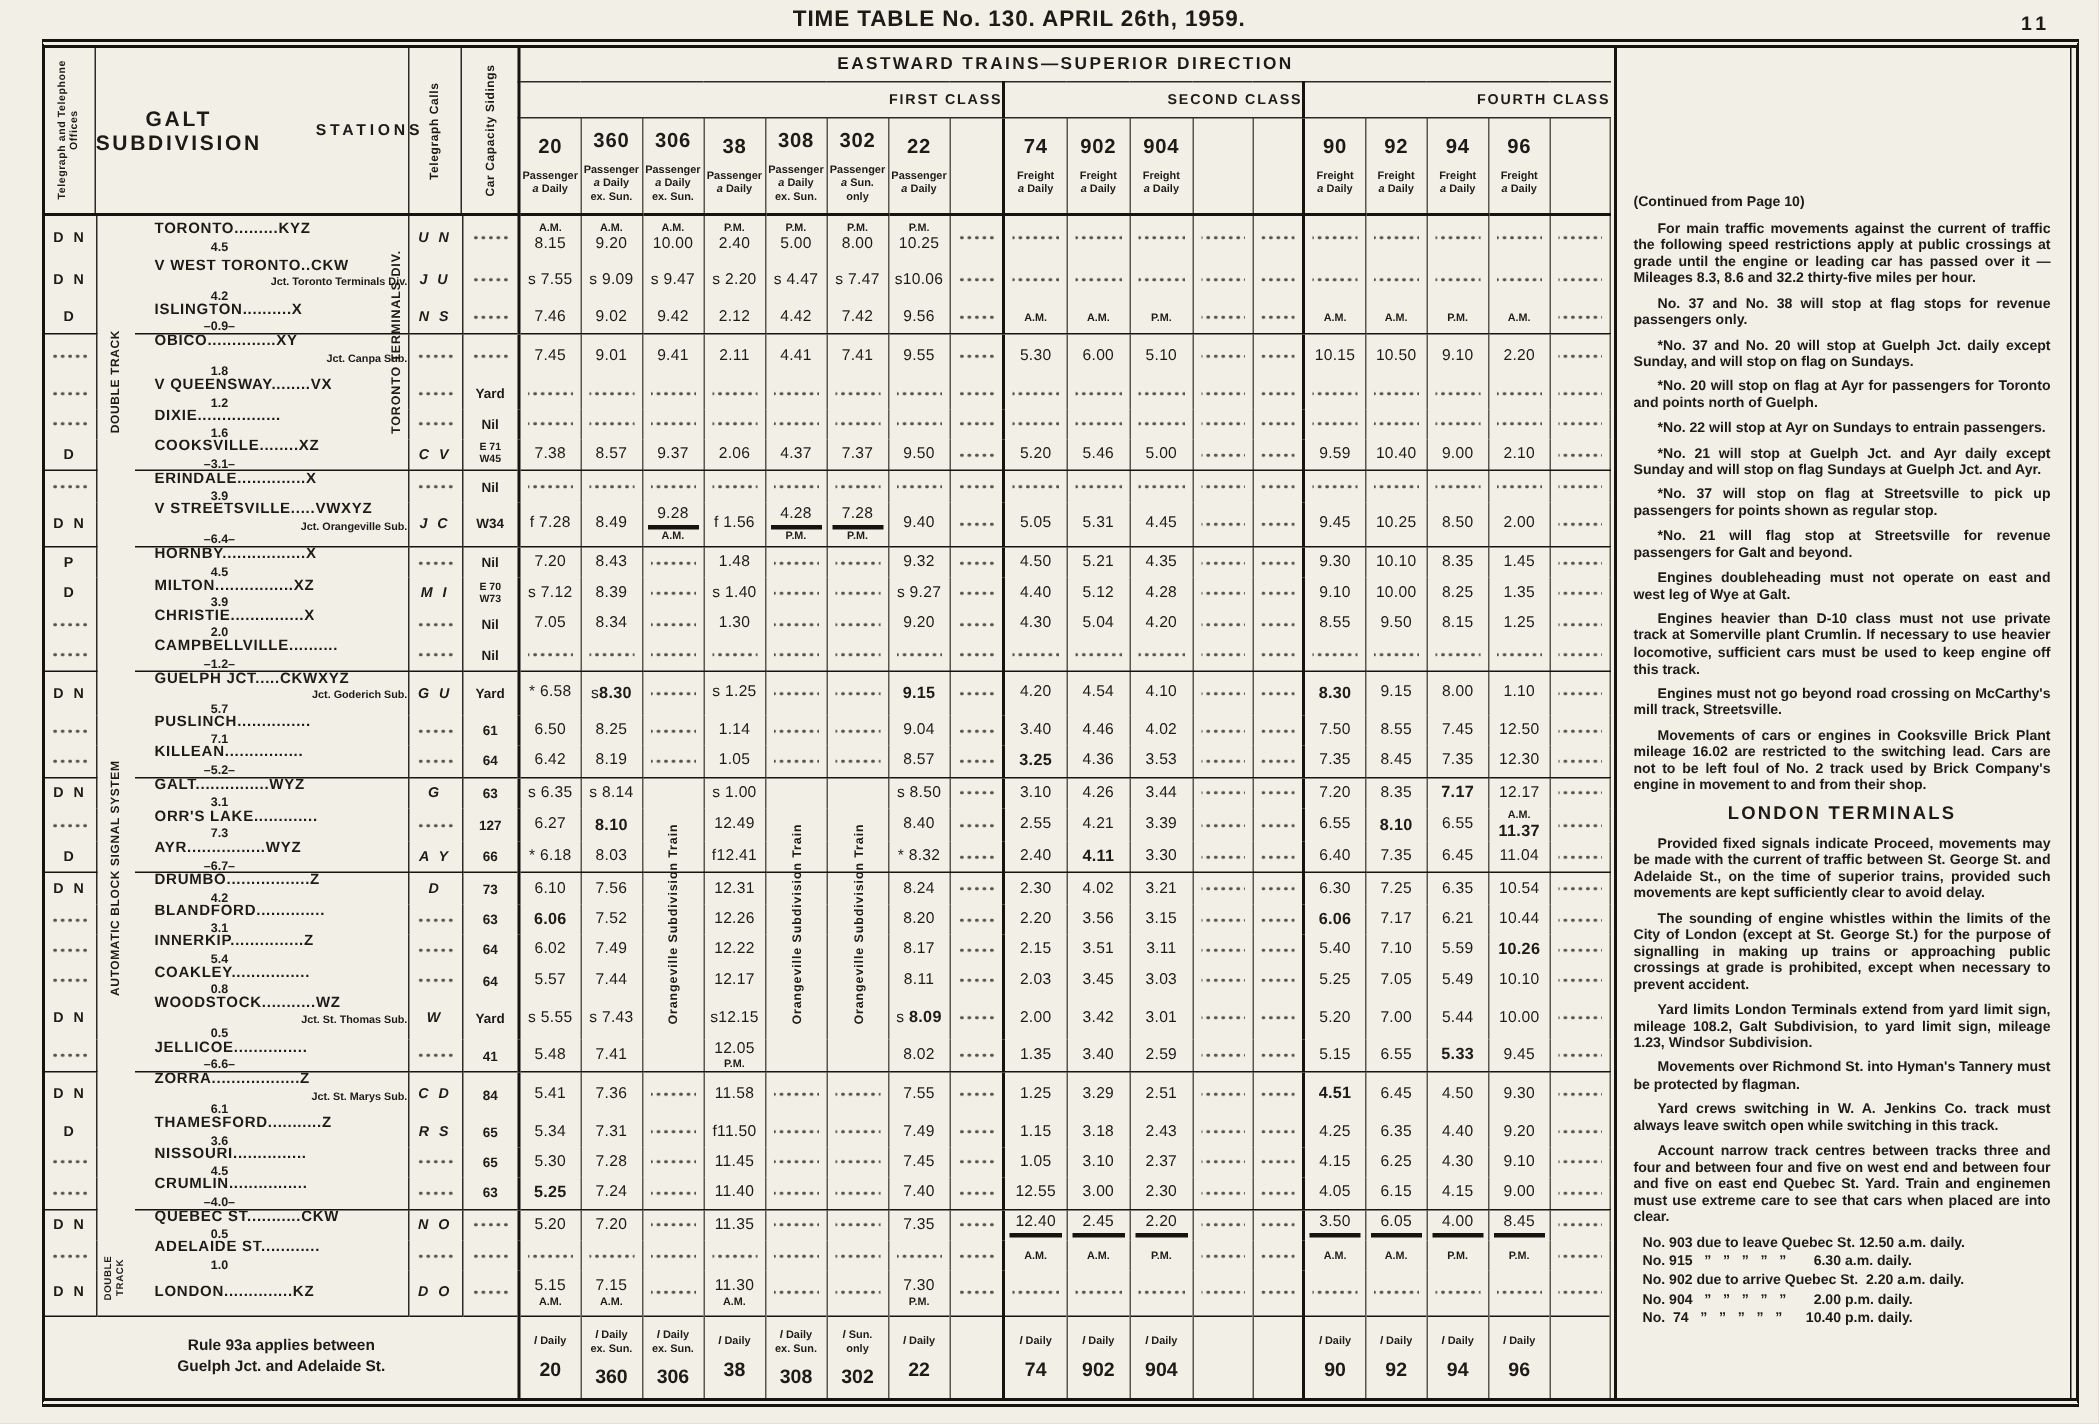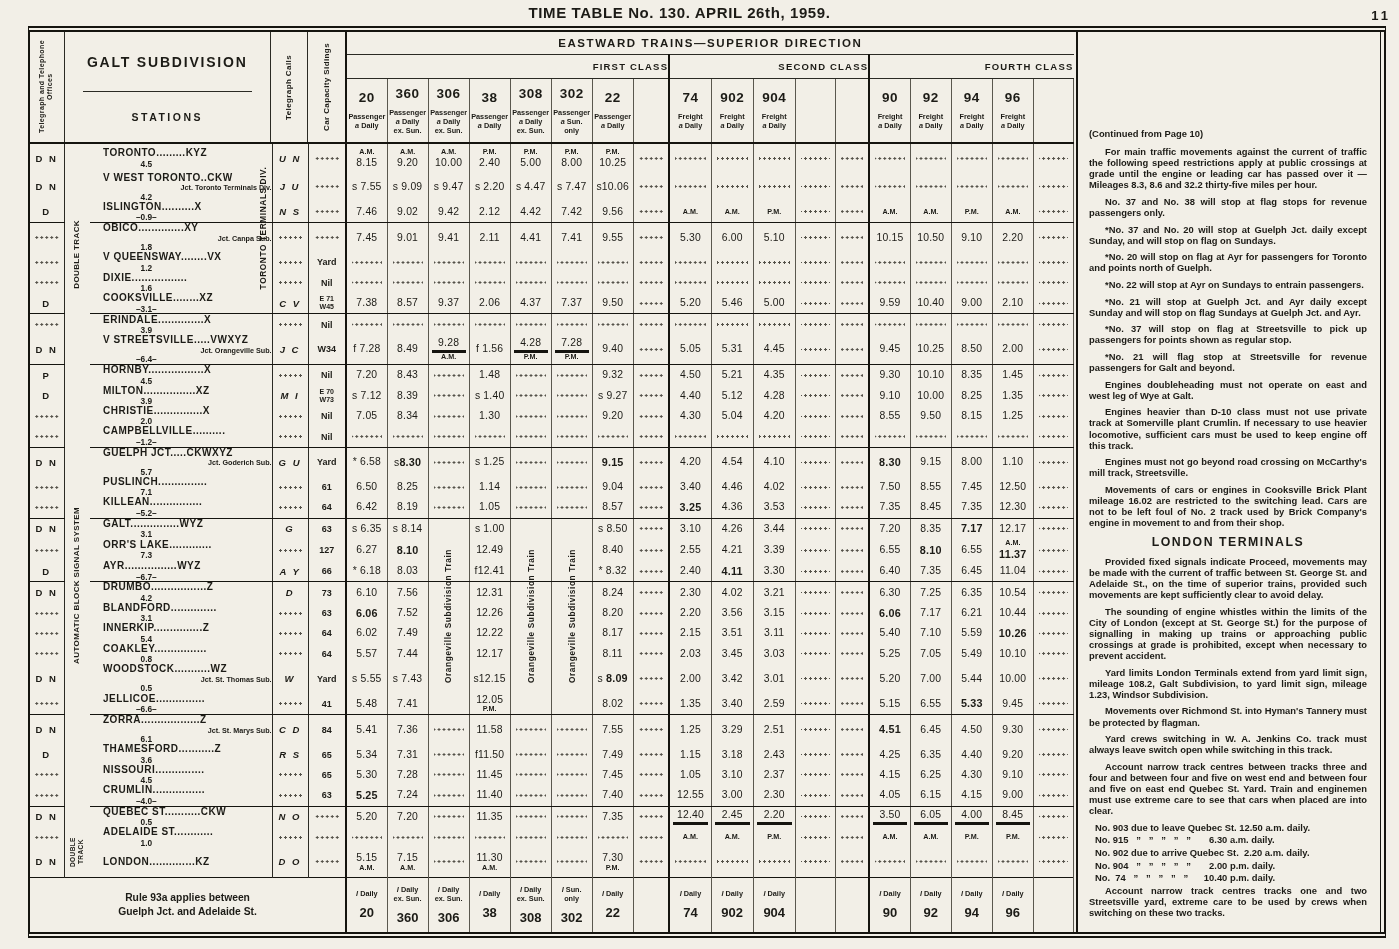--- a/index.html
+++ b/index.html
@@ -1,34 +1,34 @@
 <!DOCTYPE html>
 <html><head>
 <meta charset="utf-8">
 <style>
   html,body{margin:0;padding:0;background:#d8d4ca;}
   .paper{position:relative;width:1399px;height:949px;background:#f2efe7;font-family:"Liberation Sans",sans-serif;color:#1c1b16;overflow:hidden;}
   .title{position:absolute;top:4px;left:0;right:40px;text-align:center;font-size:15px;font-weight:700;letter-spacing:.6px;}
-  .pagenum{position:absolute;top:8px;right:8px;font-size:13px;font-weight:700;letter-spacing:3px;text-align:right;}
+  .pagenum{position:absolute;top:8px;right:32px;font-size:13px;font-weight:700;letter-spacing:3px;text-align:right;}
   .outer{position:absolute;left:28px;top:26px;width:1358px;height:912px;box-sizing:border-box;border:2px solid #15140f;border-top:6px double #15140f;border-bottom:6px double #15140f;display:flex;background:#f2efe7;overflow:hidden;}
   .twrap{position:relative;flex:0 0 1046px;height:100%;}
   table.ttable{border-collapse:collapse;table-layout:fixed;width:1044px;height:100%;}
   .ttable th,.ttable td{padding:0;vertical-align:middle;box-sizing:border-box;}
   
   .banner{border-left:2.5px solid #15140f;border-bottom:1.4px solid #2b2a24;font-size:11.5px;font-weight:700;letter-spacing:1.6px;text-align:center;height:22px;}
   .cls{border-left:2.5px solid #15140f;border-bottom:1.2px solid #2b2a24;font-size:9.5px;font-weight:700;letter-spacing:1.2px;text-align:right;height:24px;}
   .hc{border-right:1px solid #5a574e;border-bottom:2px solid #15140f;height:64px;vertical-align:middle;}
   .hc.gs{border-left:2.5px solid #15140f;}
   .tnum{font-size:13.5px;font-weight:700;text-align:center;letter-spacing:.5px;}
   .ttype{margin-top:7px;}
   .ttype div{font-size:7.3px;font-weight:700;text-align:center;line-height:1.25;}
   .leftblock{border-right:2.5px solid #15140f;border-bottom:2px solid #15140f;}
   .lb{display:flex;height:110px;}
   .lb-off{width:34px;border-right:1.2px solid #2b2a24;display:flex;}
-  .lb-galt{width:208px;border-right:1.2px solid #2b2a24;display:flex;flex-direction:column;}
+  .lb-galt{width:208px;border-right:1.2px solid #2b2a24;display:flex;}
   .lb-sub{flex:1.2;display:flex;align-items:center;justify-content:center;font-size:14px;font-weight:700;letter-spacing:1.8px;}
   .lb-line{border-top:1.2px solid #2b2a24;margin:0 18px;}
   .lb-stations{flex:1;display:flex;align-items:center;justify-content:center;font-size:10.5px;font-weight:700;letter-spacing:2.5px;}
   .lb-calls{width:36px;border-right:1.2px solid #2b2a24;display:flex;}
   .lb-sid{width:38px;display:flex;}
   .vlab{writing-mode:vertical-rl;transform:rotate(180deg);font-size:8px;font-weight:700;letter-spacing:.4px;line-height:1.2;margin:auto;white-space:nowrap;}
   .lb-off .vlab{font-size:7px;white-space:normal;height:96px;text-align:center;}
   .vlab.sm{font-size:6.5px;white-space:normal;height:34px;text-align:center;}
   
   tr.r{height:20px;} tr.rs{height:29px;}
@@ -2413,17 +2413,16 @@
           <p class="n-p">The sounding of engine whistles within the limits of the City of London (except at St. George St.) for the purpose of signalling in making up trains or approaching public crossings at grade is prohibited, except when necessary to prevent accident.</p>
           <p class="n-p">Yard limits London Terminals extend from yard limit sign, mileage 108.2, Galt Subdivision, to yard limit sign, mileage 1.23, Windsor Subdivision.</p>
           <p class="n-p">Movements over Richmond St. into Hyman's Tannery must be protected by flagman.</p>
           <p class="n-p">Yard crews switching in W. A. Jenkins Co. track must always leave switch open while switching in this track.</p>
           <p class="n-p">Account narrow track centres between tracks three and four and between four and five on west end and between four and five on east end Quebec St. Yard.  Train and enginemen must use extreme care to see that cars when placed are into clear.</p>
           <p class="n-l">No. 903 due to leave Quebec St. 12.50 a.m. daily.</p>
           <p class="n-l">No. 915   ”   ”   ”   ”   ”       6.30 a.m. daily.</p>
           <p class="n-l">No. 902 due to arrive Quebec St.  2.20 a.m. daily.</p>
           <p class="n-l">No. 904   ”   ”   ”   ”   ”       2.00 p.m. daily.</p>
           <p class="n-l">No.  74   ”   ”   ”   ”   ”      10.40 p.m. daily.</p>
-          <p class="n-p">Account narrow track centres tracks one and two Streetsville yard, extreme care to be used by crews when switching on these two tracks.</p>
         </div>
     </div>
   </div>
 </div>
 
 </body></html>

